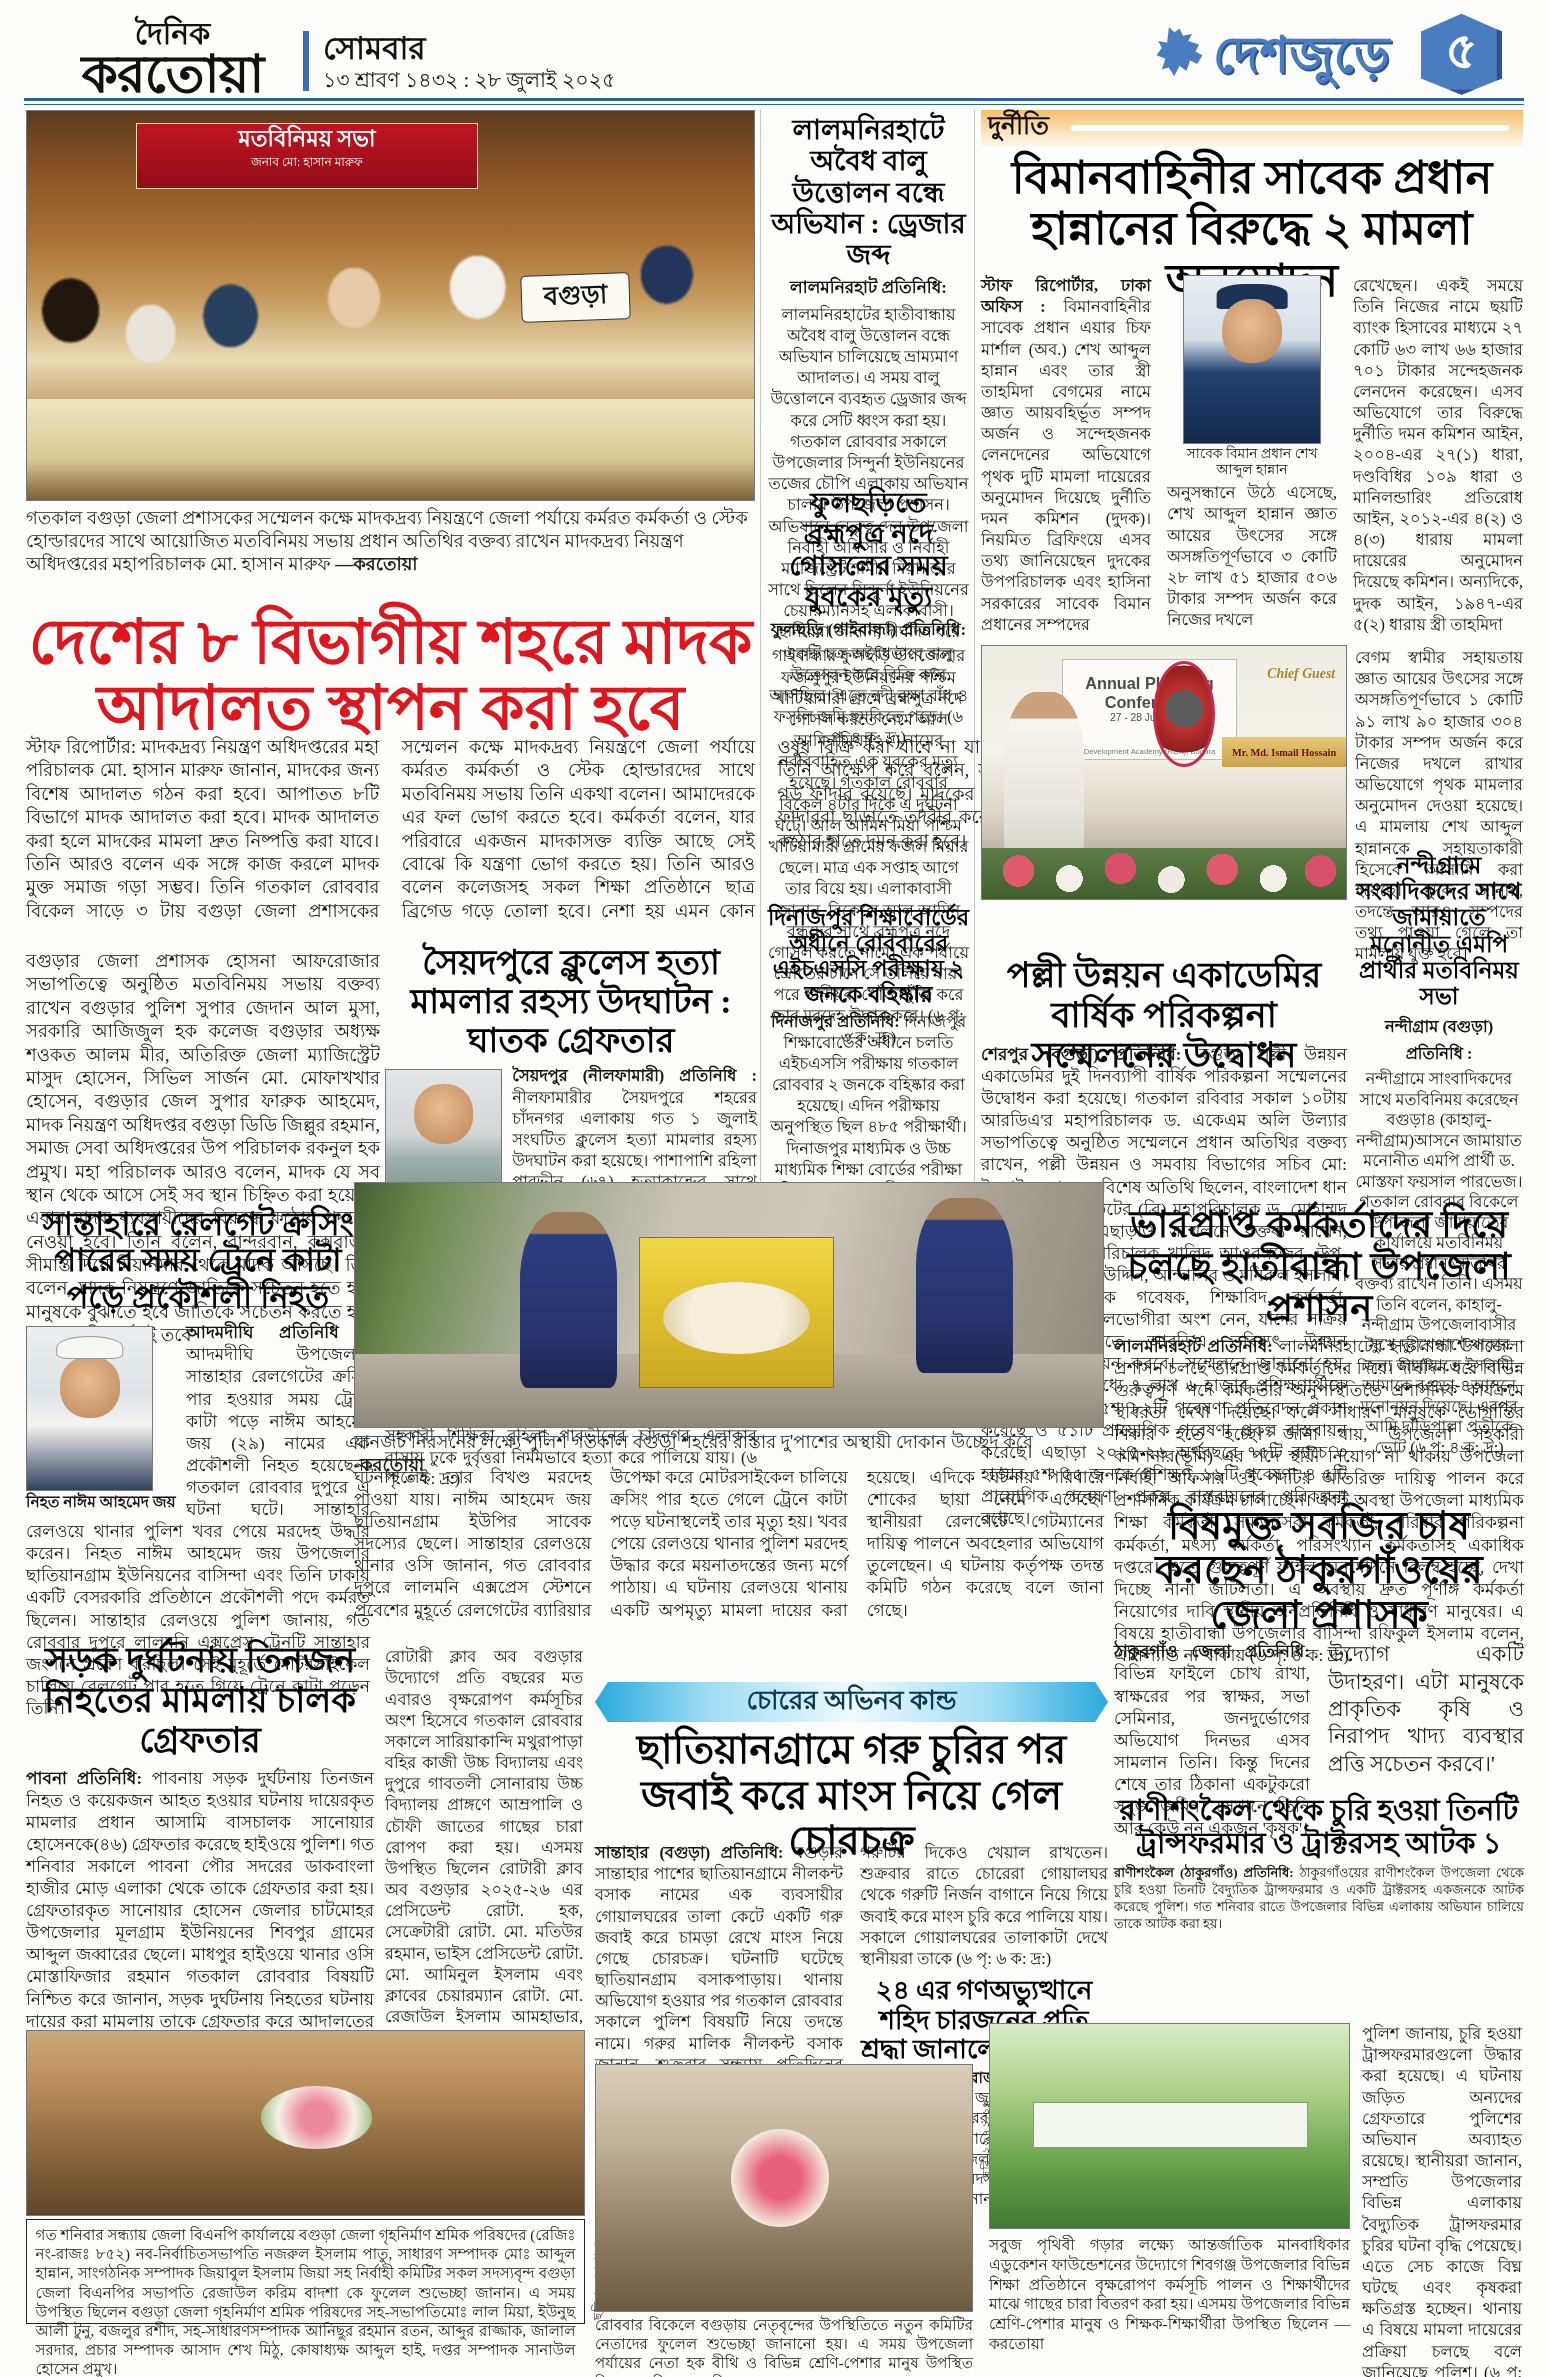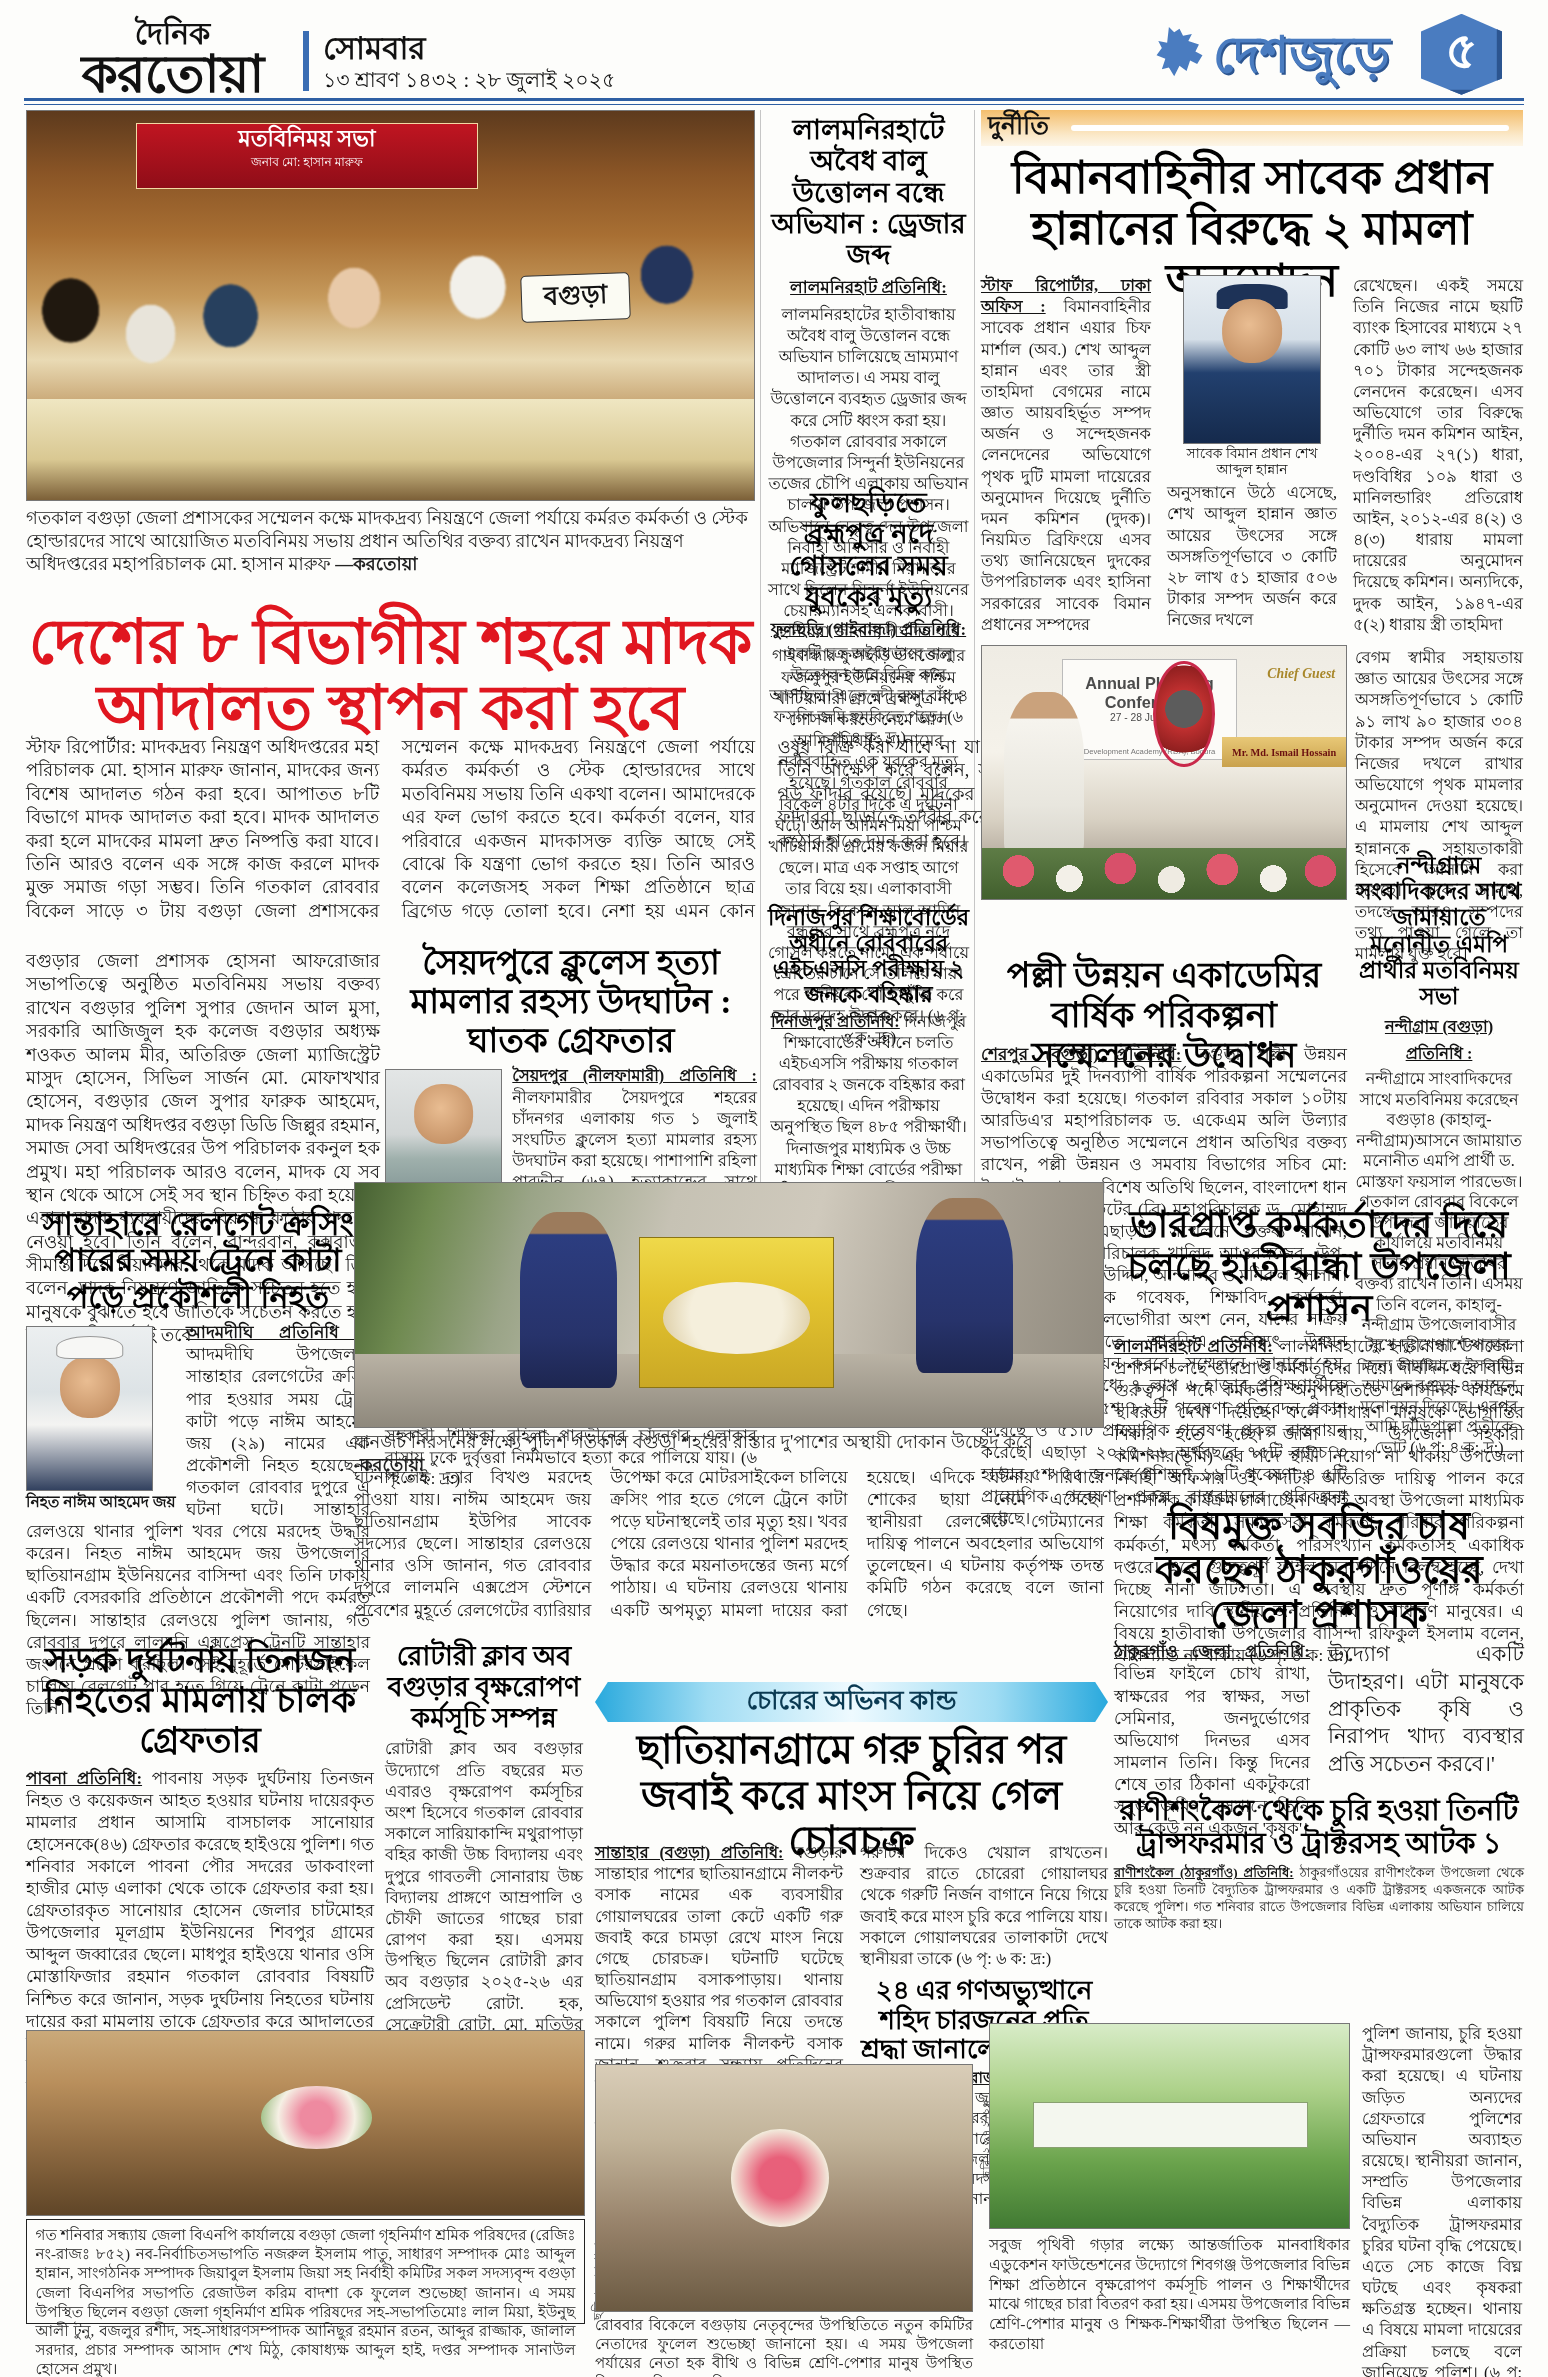--- a/index.html
+++ b/index.html
@@ -5,21 +5,21 @@
   * { margin:0; padding:0; box-sizing:border-box; }
   html,body { background:#888; }
   .page {
     position:relative; width:1548px; height:2377px; margin:0 auto;
     background:#fdfdfb; color:#111; overflow:hidden;
     font-family:"Liberation Serif", serif;
   }
   .abs { position:absolute; }
   .hl { font-weight:bold; color:#000; text-align:center; line-height:1.14; }
   .hl-red { color:#e0161f; }
-  .byline { font-weight:bold;text-decoration:underline; }
+  .byline { font-weight:bold; }
   .bodytxt { text-align:justify; line-height:1.3; color:#141414; }
   .center { text-align:center; }
   .cols2 { column-count:2; column-gap:22.4px; }
   .cols3 { column-count:3; column-gap:19px; }
   .caption { line-height:1.28; color:#222; }
   .credit { font-weight:bold; }
   .ph { position:absolute; overflow:hidden; border:0.9px solid #777; background:#ccc; }
   .vcredit { writing-mode:vertical-rl; transform:rotate(180deg); font-size:12px; color:#333; letter-spacing:0.9px; }
   .vline { position:absolute; width:0.9px; background:#c6c6c6; }
 
@@ -296,21 +296,20 @@
 
   <div class="abs" style="left:26px;top:1641px;width:348px">
     <div class="hl" style="font-size:35px">সড়ক দুর্ঘটনায় তিনজন নিহতের মামলায় চালক গ্রেফতার</div>
     <div class="bodytxt" style="font-size:17px;margin-top:6.9px">
       <b class="byline">পাবনা প্রতিনিধি:</b>
       <span>পাবনায় সড়ক দুর্ঘটনায় তিনজন নিহত ও কয়েকজন আহত হওয়ার ঘটনায় দায়েরকৃত মামলার প্রধান আসামি বাসচালক সানোয়ার হোসেনকে(৪৬) গ্রেফতার করেছে হাইওয়ে পুলিশ। গত শনিবার সকালে পাবনা পৌর সদরের ডাকবাংলা হাজীর মোড় এলাকা থেকে তাকে গ্রেফতার করা হয়। গ্রেফতারকৃত সানোয়ার হোসেন জেলার চাটমোহর উপজেলার মূলগ্রাম ইউনিয়নের শিবপুর গ্রামের আব্দুল জব্বারের ছেলে। মাধপুর হাইওয়ে থানার ওসি মোস্তাফিজার রহমান গতকাল রোববার বিষয়টি নিশ্চিত করে জানান, সড়ক দুর্ঘটনায় নিহতের ঘটনায় দায়ের করা মামলায় তাকে গ্রেফতার করে আদালতের মাধ্যমে জেলহাজতে পাঠানো হয়েছে। এ ঘটনায় আহতরা পাবনা জেনারেল হাসপাতালে চিকিৎসাধীন রয়েছেন। (৬ পৃ: ৪ ক: দ্র:)</span>
     </div>
   </div>
 
   <div class="abs" style="left:385px;top:1641px;width:198px">
-    <div class="hl" style="font-size:27px">রোটারী ক্লাব অব বগুড়ার বৃক্ষরোপণ কর্মসূচি সম্পন্ন</div>
     <div class="bodytxt" style="font-size:16.3px;margin-top:5.2px">রোটারী ক্লাব অব বগুড়ার উদ্যোগে প্রতি বছরের মত এবারও বৃক্ষরোপণ কর্মসূচির অংশ হিসেবে গতকাল রোববার সকালে সারিয়াকান্দি মথুরাপাড়া বহির কাজী উচ্চ বিদ্যালয় এবং দুপুরে গাবতলী সোনারায় উচ্চ বিদ্যালয় প্রাঙ্গণে আম্রপালি ও চৌফী জাতের গাছের চারা রোপণ করা হয়। এসময় উপস্থিত ছিলেন রোটারী ক্লাব অব বগুড়ার ২০২৫-২৬ এর প্রেসিডেন্ট রোটা. হক, সেক্রেটারী রোটা. মো. মতিউর রহমান, ভাইস প্রেসিডেন্ট রোটা. মো. আমিনুল ইসলাম এবং ক্লাবের চেয়ারম্যান রোটা. মো. রেজাউল ইসলাম আমহাভার, লায়ন মো. গুফরান প্রমুখ। এসময় দুই বিদ্যালয়ের শিক্ষক-শিক্ষার্থীরা উপস্থিত ছিলেন। (৬ পৃ: ৩ ক: দ্র:)</div>
   </div>
 
   <div class="abs cyan-banner" style="left:595px;top:1682px;width:513px;height:40px">চোরের অভিনব কান্ড</div>
   <div class="abs hl" style="left:595px;top:1727px;width:513px;font-size:40px">ছাতিয়ানগ্রামে গরু চুরির পর জবাই করে মাংস নিয়ে গেল চোরচক্র</div>
   <div class="abs" style="left:595px;top:1842px;width:513px;display:flex;justify-content:space-between">
     <div class="bodytxt" style="width:248px;font-size:16.3px">
       <b class="byline">সান্তাহার (বগুড়া) প্রতিনিধি:</b>
       <span>বগুড়ার সান্তাহার পাশের ছাতিয়ানগ্রামে নীলকন্ট বসাক নামের এক ব্যবসায়ীর গোয়ালঘরের তালা কেটে একটি গরু জবাই করে চামড়া রেখে মাংস নিয়ে গেছে চোরচক্র। ঘটনাটি ঘটেছে ছাতিয়ানগ্রাম বসাকপাড়ায়। থানায় অভিযোগ হওয়ার পর গতকাল রোববার সকালে পুলিশ বিষয়টি নিয়ে তদন্তে নামে। গরুর মালিক নীলকন্ট বসাক জানান, শুক্রবার সন্ধ্যায় প্রতিদিনের মতো গরুটিকে খাওয়ানোর পর তিনি গোয়াল ঘরে রেখে সান্তাহার হাউজিং কলোনির বাসায় চলে যান।</span>
     </div>

